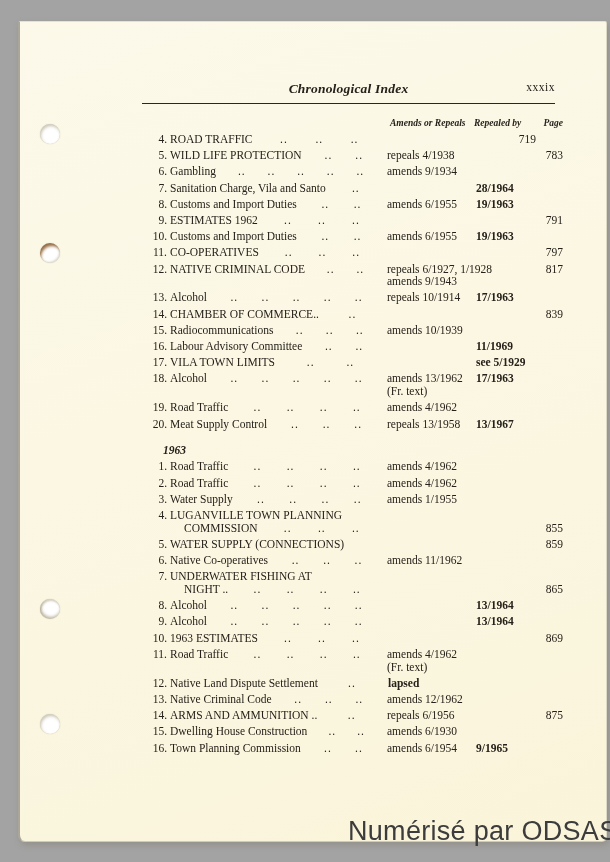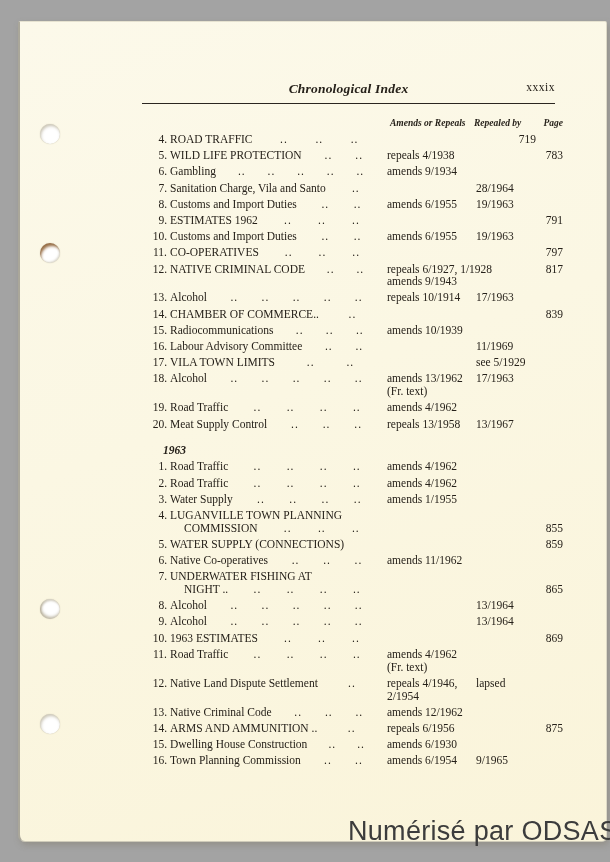--- a/index.html
+++ b/index.html
@@ -31,21 +31,21 @@
   .row{line-height:12.8px;margin-bottom:3.4px;font-size:11.5px;}
   .c-num{text-align:right;padding-right:3px;}
   .c-title{min-width:0;}
   .tline{display:flex;}
   .tline .t{white-space:nowrap;}
   .tline.indent{padding-left:14px;}
   .dots{flex:1;display:inline-flex;justify-content:space-evenly;min-width:0;overflow:hidden;}
   .dots i{font-style:normal;letter-spacing:1px;}
   .c-amends{padding-left:1px;}
   .c-amends div{white-space:nowrap;}
-  .c-rep{padding-left:2px;white-space:nowrap;}
+  .c-rep{padding-left:2px;white-space:nowrap;font-weight:bold;}
   .c-page{text-align:right;}
   .c-page.bottom{align-self:end;}
   .year{font-style:italic;font-weight:600;font-size:11.5px;margin:14px 0 4px 0;padding-left:21px;}
 
   .watermark{position:absolute;left:348px;top:816px;font-family:"Liberation Sans","DejaVu Sans",sans-serif;
              font-size:27px;color:#3c3c3c;letter-spacing:.3px;}
 </style>
 </head>
 <body>
 
@@ -566,24 +566,20 @@
             <div class="grid row">
               <span class="c-num">12.</span>
               <div class="c-title">
                 <div class="tline">
                   <span class="t">Native Land Dispute Settlement</span>
                   <span class="dots">
                     <i>..</i>
                   </span>
                 </div>
               </div>
-              <div class="c-amends">
-                <div>repeals 4/1946,</div>
-                <div>2/1954</div>
-              </div>
               <div class="c-rep">lapsed</div>
               <div class="c-page"></div>
             </div>
             <div class="grid row">
               <span class="c-num">13.</span>
               <div class="c-title">
                 <div class="tline">
                   <span class="t">Native Criminal Code</span>
                   <span class="dots">
                     <i>..</i>

